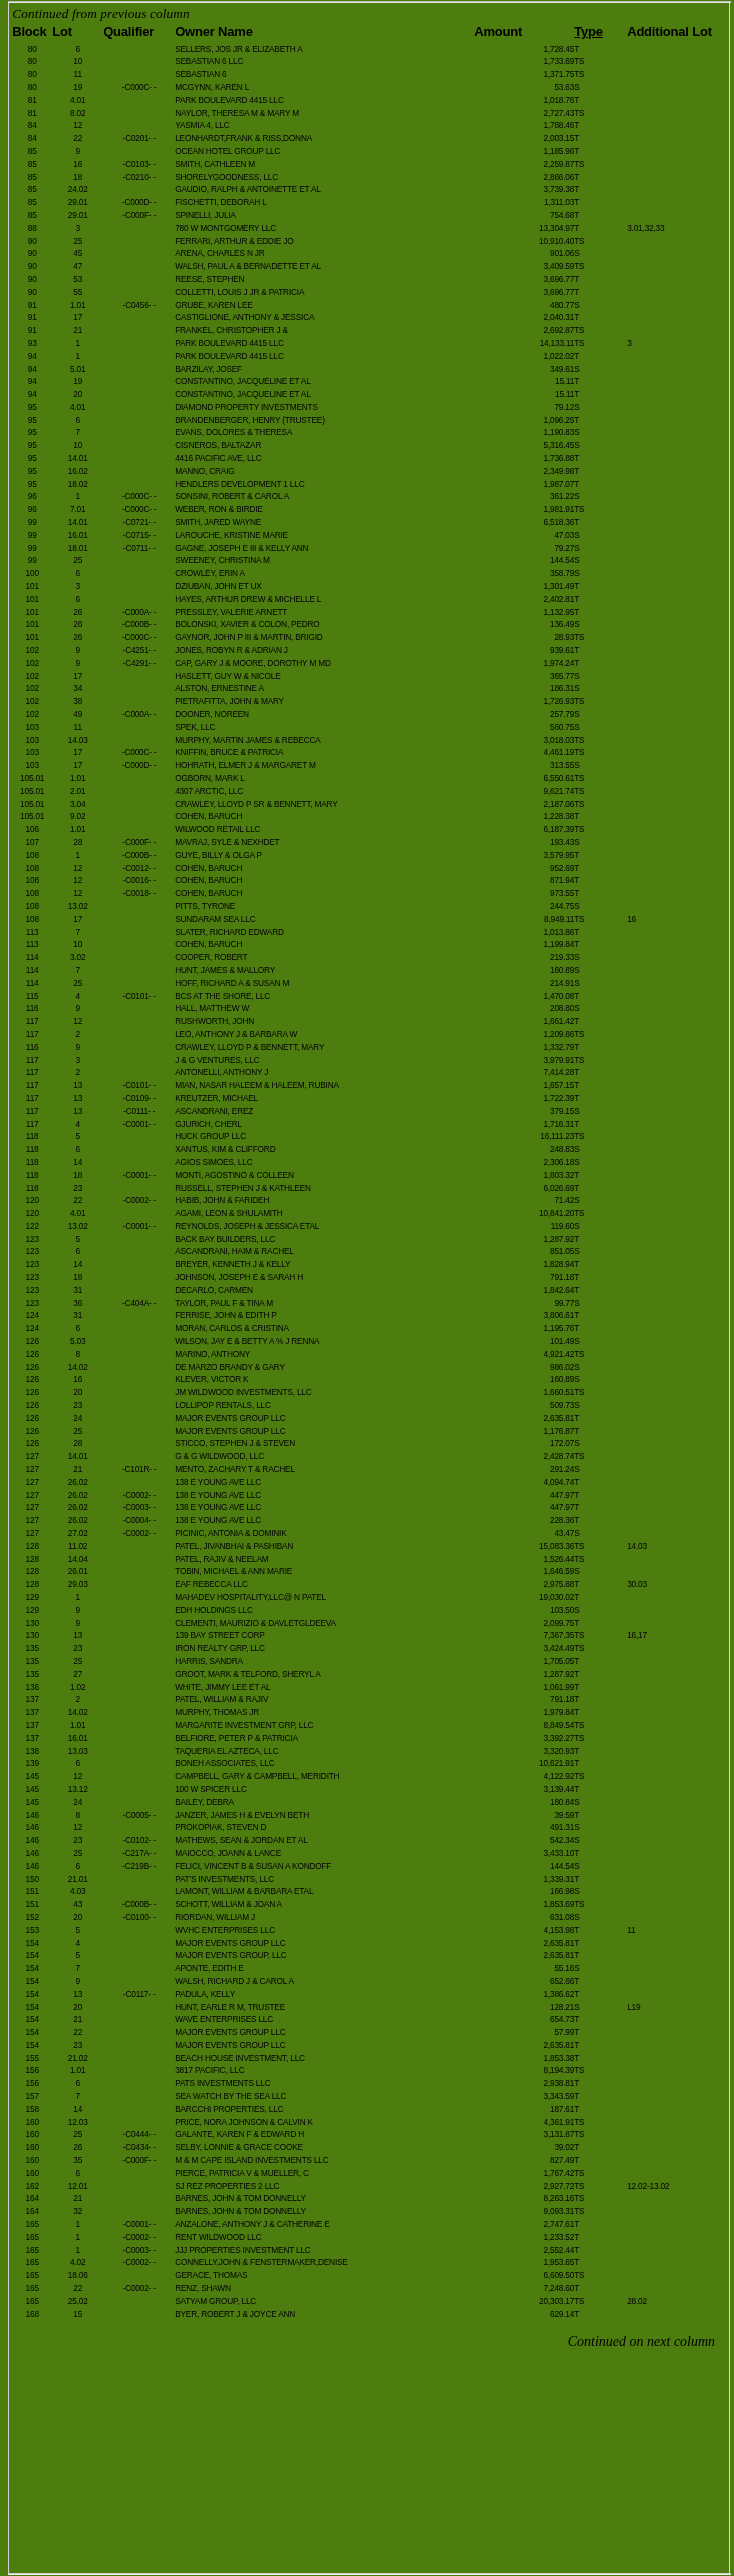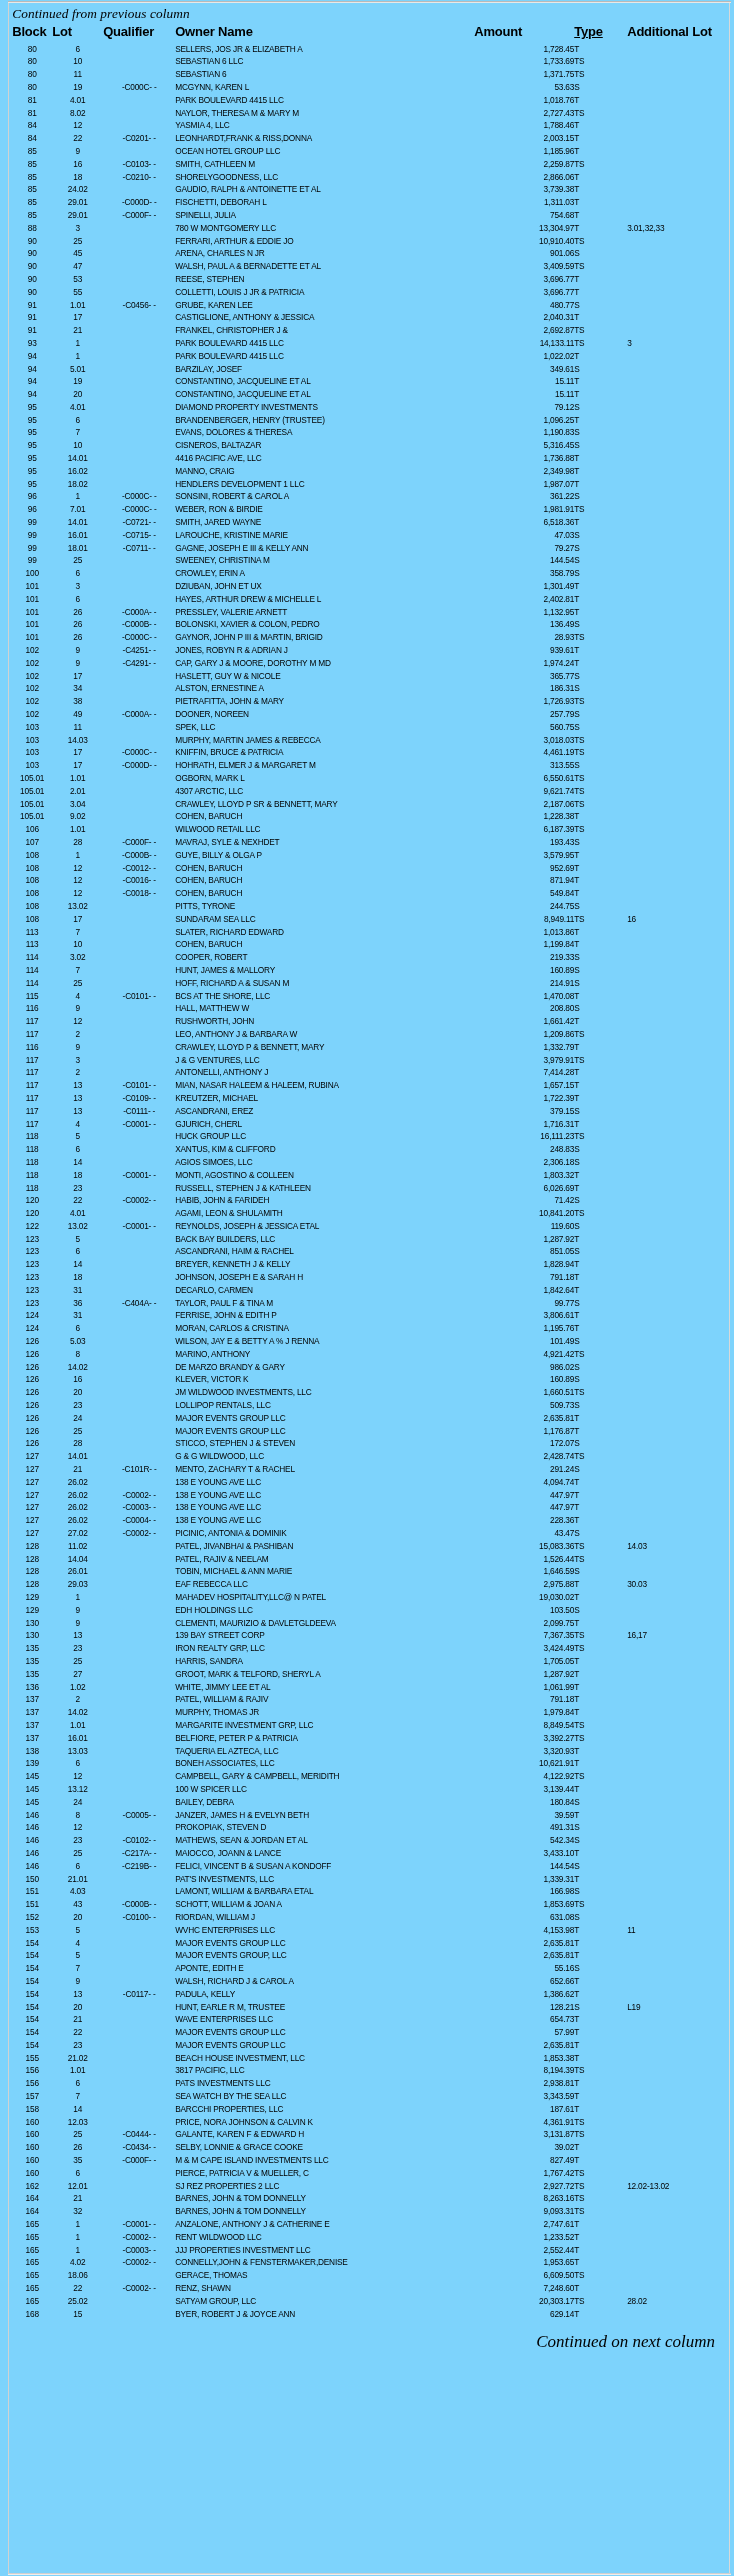--- a/index.html
+++ b/index.html
@@ -9,21 +9,21 @@
   }
   body {
     font-family: "Liberation Sans", sans-serif;
     color: #000000;
   }
   .page {
     position: relative;
     width: 735px;
     height: 2576px;
     box-sizing: border-box;
-    background: #7dd3fc;
+    background: #4d7c0f;
     overflow: hidden;
   }
   
   .top-rule {
     position: absolute;
     top: 1.1px; left: 7.8px; right: 4.4px;
     height: 1.7px;
     background: linear-gradient(to bottom, #b9b9b9 0 0.6px, #e8e8e8 0.6px 1.7px);
   }
   .bottom-rule {
@@ -107,21 +107,21 @@
   td.lot    { text-align: center; padding-right: 6.6px; }
   td.qual   { text-align: center; font-size: 7.5px; letter-spacing: -0.1px; }
   td.owner  { padding-left: 3.3px; }
   td.amount { text-align: right; padding-right: 34px; }
   td.type   { text-align: left; padding-left: 2.2px; }
   td.addl   { text-align: left; padding-left: 2.2px; }
 
   .contd-bottom {
     font-family: "Liberation Serif", serif;
     font-style: italic;
-    font-size: 17px;
+    font-size: 14px;
     line-height: 14.4px;
     text-align: right;
     padding-right: 14.4px;
     margin-top: 14.4px;
     white-space: nowrap;
   }
 </style>
 </head>
 <body>
 
@@ -748,21 +748,21 @@
             <td class="owner">COHEN, BARUCH</td>
             <td class="amount">871.94</td>
             <td class="type">T</td>
             <td class="addl"></td>
           </tr>
           <tr>
             <td class="block">108</td>
             <td class="lot">12</td>
             <td class="qual">-C0018- -</td>
             <td class="owner">COHEN, BARUCH</td>
-            <td class="amount">549.84</td>
+            <td class="amount">973.55</td>
             <td class="type">T</td>
             <td class="addl"></td>
           </tr>
           <tr>
             <td class="block">108</td>
             <td class="lot">13.02</td>
             <td class="qual"></td>
             <td class="owner">PITTS, TYRONE</td>
             <td class="amount">244.75</td>
             <td class="type">S</td>

